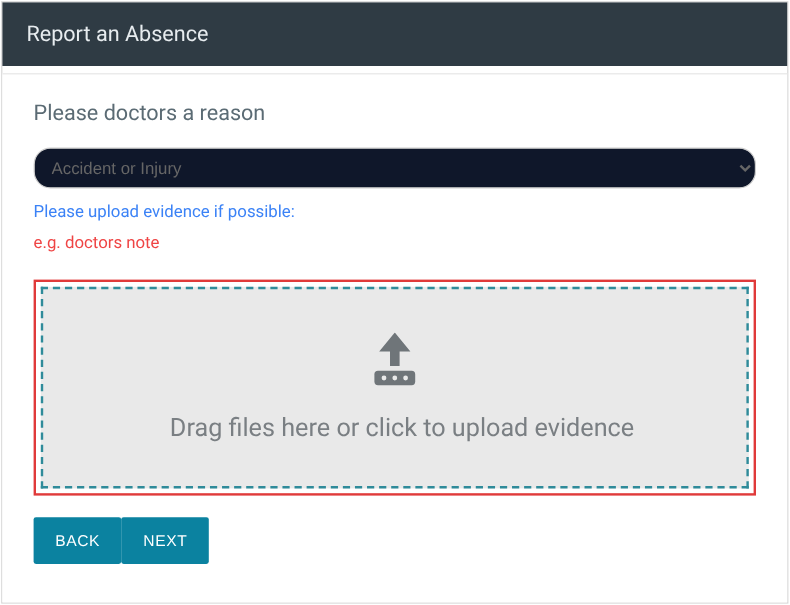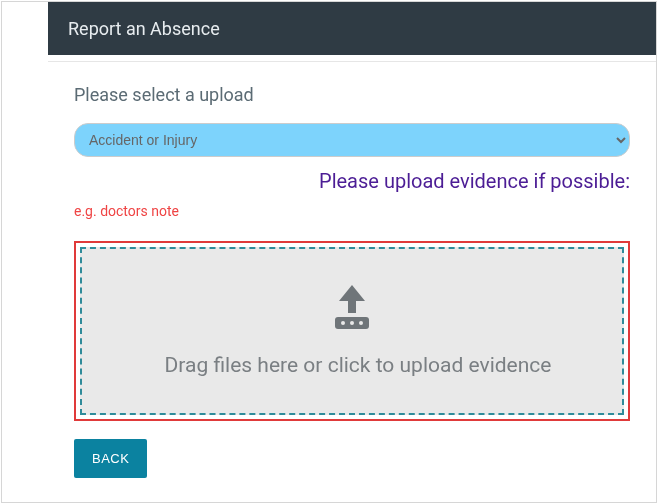--- a/index.html
+++ b/index.html
@@ -11,21 +11,20 @@
       overflow: hidden;
     }
     .modal {
       width: 656px;
       height: 502px;
       margin: 1px;
       background: #fff;
       border: 1px solid #d6d6d6;
       display: flex;
       flex-direction: column;
-      padding-left: 46px;
     }
     .modal-header {
       background: #2f3b44;
       color: #e7ecef;
       padding: 16px 20px;
       font-size: 18px;
       font-weight: 400;
     }
     .modal-body {
       background: #fff;
@@ -45,28 +44,27 @@
     .select-wrap {
       margin-bottom: 12px;
     }
     select {
       width: 100%;
       padding: 7px 10px;
       font-size: 14px;
       color: #666;
       border: 1px solid #ccc;
       border-radius: 14px;
-      background: #7dd3fc;
+      background: #0f172a;
       appearance: auto;
     }
     .hint {
-      color: #4c1d95;
-      font-size: 20px;
+      color: #3b82f6;
+      font-size: 14px;
       margin-bottom: 10px;
-      text-align: right;
     }
     .example {
       color: #ef4444;
       font-size: 14px;
       margin-bottom: 22px;
     }
     .upload-highlight {
       border: 2px solid #e03a3a;
       padding: 4px;
       margin-bottom: 18px;
@@ -107,21 +105,21 @@
     }
   </style>
 </head>
 <body>
 
 <div class="modal">
   <div class="modal-header">
     <span>Report an Absence</span>
   </div>
   <div class="modal-body">
-    <div class="section-title">Please select a upload</div>
+    <div class="section-title">Please doctors a reason</div>
     <div class="select-wrap">
       <select>
         <option>Accident or Injury</option>
       </select>
     </div>
     <div class="hint">Please upload evidence if possible:</div>
     <div class="example">e.g. doctors note</div>
     <div class="upload-highlight">
       <div class="upload-zone">
         <div class="upload-icon">
@@ -131,15 +129,16 @@
             <circle fill="#e9e9e9" cx="18" cy="38" r="2"></circle>
             <circle fill="#e9e9e9" cx="27" cy="38" r="2"></circle>
             <circle fill="#e9e9e9" cx="36" cy="38" r="2"></circle>
           </svg>
         </div>
         <div class="upload-text">Drag files here or click to upload evidence</div>
       </div>
     </div>
     <div class="modal-footer">
       <button class="btn">BACK</button>
+      <button class="btn">NEXT</button>
     </div>
   </div>
 </div>
 
 </body></html>

